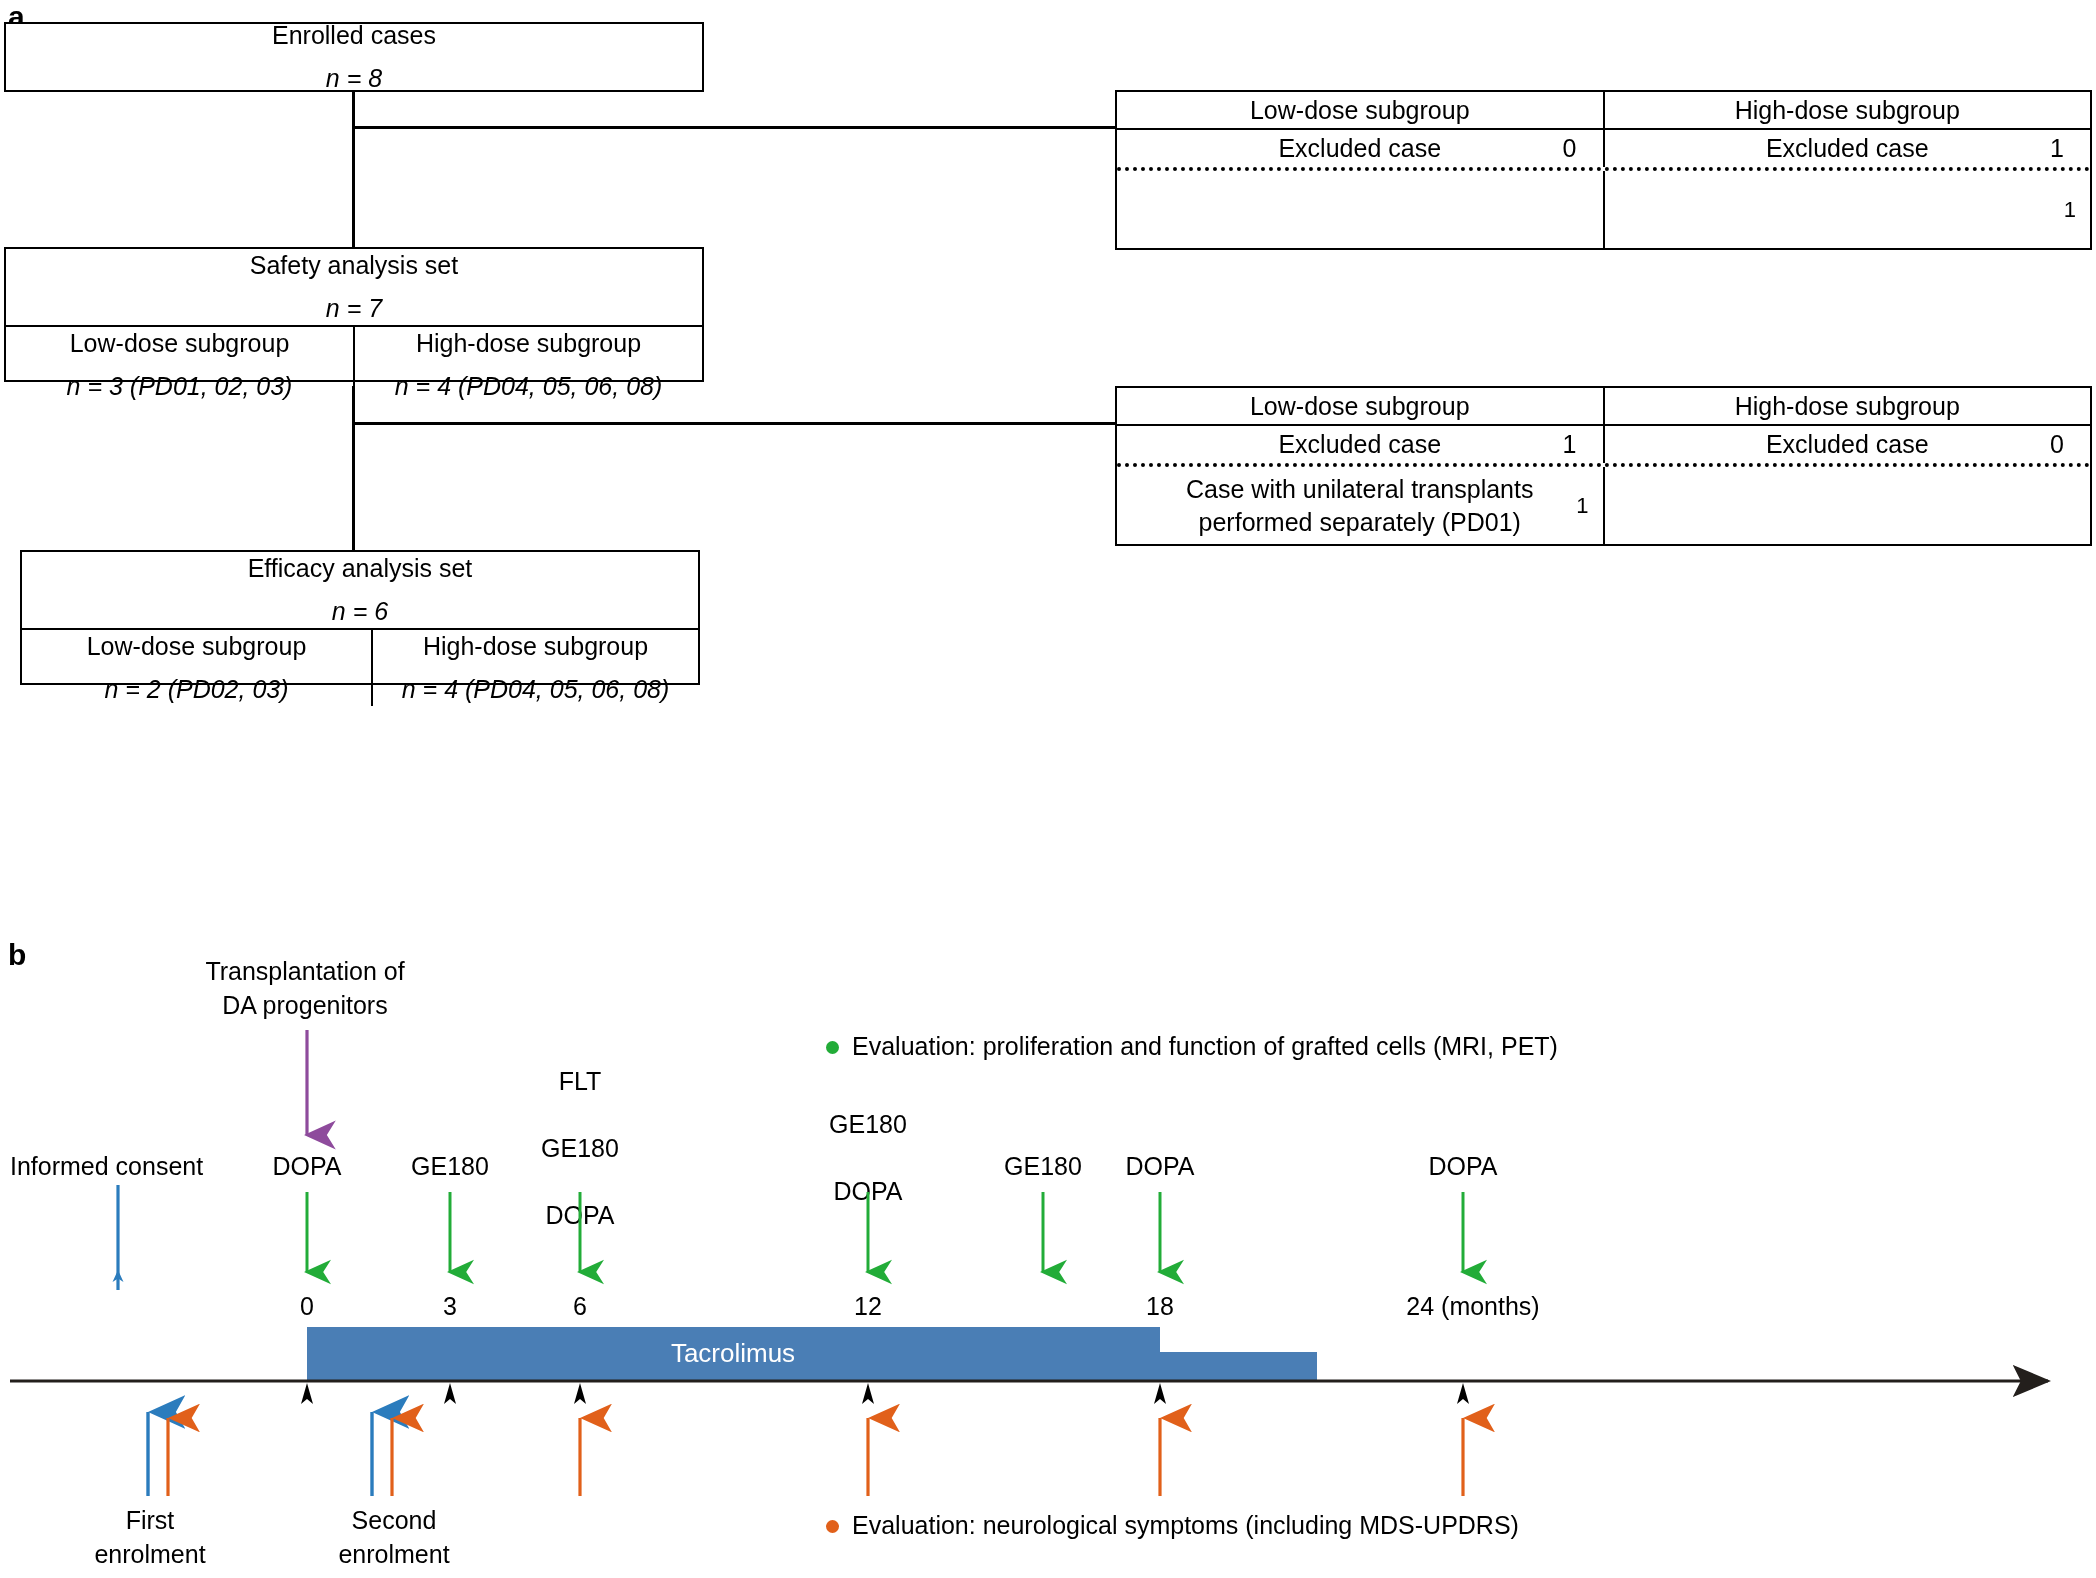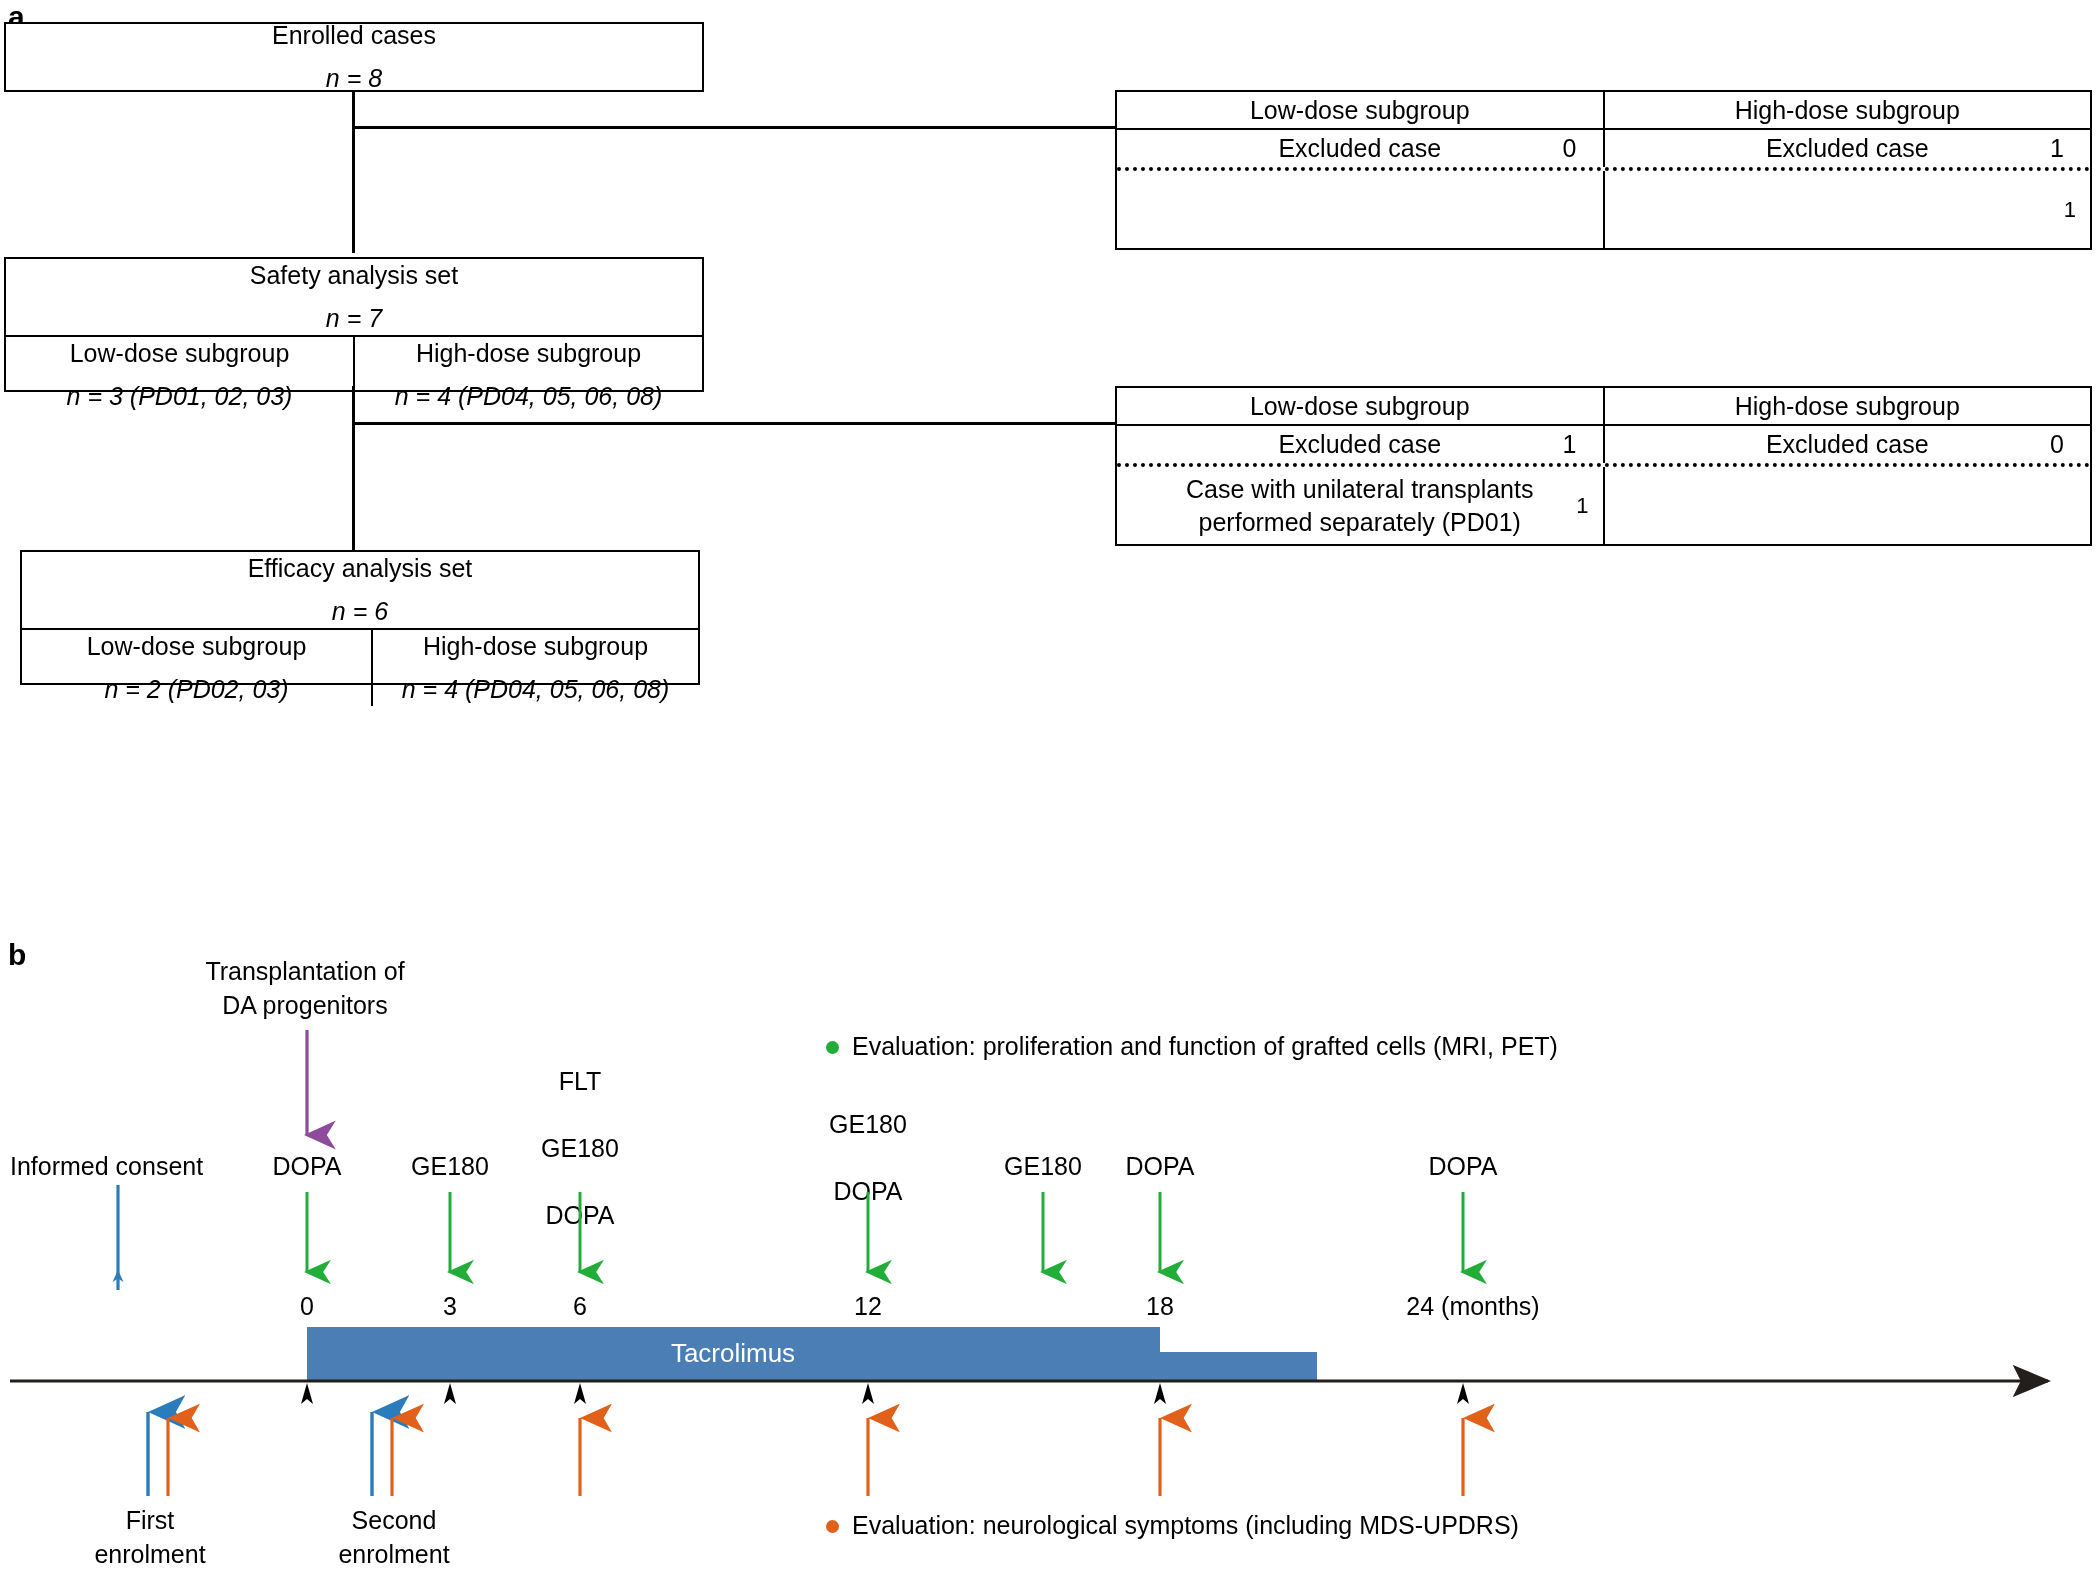--- a/index.html
+++ b/index.html
@@ -88,21 +88,21 @@
   <div class="fc-split fc-divider-dot" style="flex:1;">
     <div class="fc-cell"></div>
     <div class="fc-cell fc-divider-v">
       <div class="excl-row">
         <span class="num-mid">1</span>
       </div>
     </div>
   </div>
 </div>
 
-<div class="fc-box" style="left:4px;top:257px;width:700px;height:135px;">
+<div class="fc-box" style="left:4px;top:247px;width:700px;height:135px;">
   <div class="fc-cell two-line" style="flex:0 0 67px;">
     <span>Safety analysis set</span>
     <span class="ital">n = 7</span>
   </div>
   <div class="fc-split fc-divider-h">
     <div class="fc-cell two-line">
       <span>Low-dose subgroup</span>
       <span class="ital">n = 3 (PD01, 02, 03)</span>
     </div>
     <div class="fc-cell two-line fc-divider-v">

